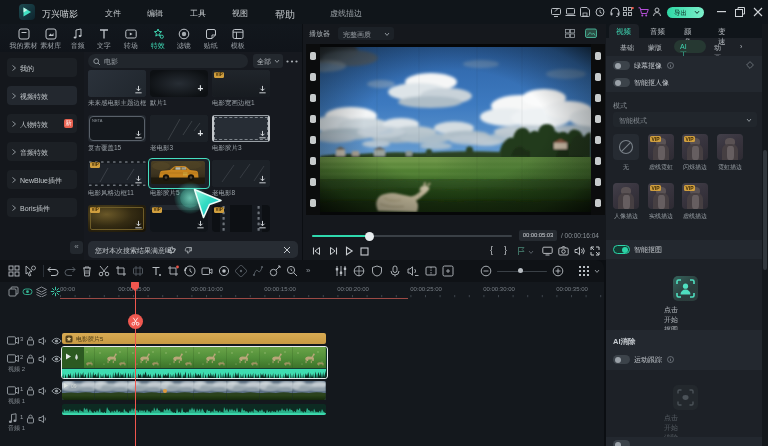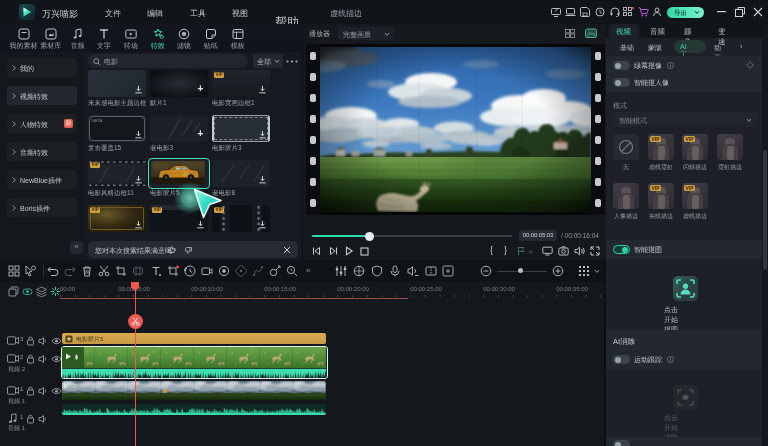--- a/index.html
+++ b/index.html
@@ -23,21 +23,21 @@
       <svg width="16" height="16" viewBox="0 0 16 16">
         <path d="M4.5 3.5 L12 8 L4.5 12.5 Z" fill="#42e2c4"></path>
         <path d="M4.5 3.5 L8.5 6 L4.5 8.5 Z" fill="#c8f6ea"></path>
       </svg>
     </div>
 <div class="abs" style="left:42px;top:8px;font-size:9px;color:#d6dadd">万兴喵影</div>
 <div class="abs" style="left:105px;top:8px;font-size:8px;color:#c3c8cc;letter-spacing:0">文件</div>
 <div class="abs" style="left:147px;top:8px;font-size:8px;color:#c3c8cc">编辑</div>
 <div class="abs" style="left:190px;top:8px;font-size:8px;color:#c3c8cc">工具</div>
 <div class="abs" style="left:232px;top:8px;font-size:8px;color:#c3c8cc">视图</div>
-<div class="abs" style="left:275px;top:14px;font-size:12px;color:#c3c8cc">帮助</div>
+<div class="abs" style="left:275px;top:8px;font-size:10px;color:#c3c8cc">帮助</div>
 <div class="abs" style="left:330px;top:8px;font-size:8px;color:#9aa0a6">虚线描边</div>
 
 <svg class="ic" style="left:551px;top:7px;" width="10" height="10" viewBox="0 0 10 10">
       <rect x="0.5" y="1.5" width="9" height="6" rx="1" fill="none" stroke="#b9bec3"></rect>
       <path d="M3 9.5 H7" stroke="#b9bec3"></path>
       <path d="M4 4.5 L6.5 2" stroke="#b9bec3"></path>
     </svg>
     <svg class="ic" style="left:565px;top:7px;" width="11" height="10" viewBox="0 0 11 10">
       <rect x="1.5" y="1.5" width="8" height="5.5" rx="0.8" fill="none" stroke="#b9bec3"></rect>
       <path d="M0.5 8.5 H10.5" stroke="#b9bec3"></path>
@@ -680,21 +680,21 @@
     <div class="abs" style="left:673px;top:276px;width:25px;height:25px;border-radius:5px;background:#2c3a3a;overflow:hidden">
 <div style="position:absolute;inset:0;background:linear-gradient(135deg,rgba(80,220,190,0.25),rgba(40,90,85,0.1) 60%)"></div>
 <svg style="position:absolute;left:3px;top:3px" width="19" height="19" viewBox="0 0 19 19">
 <path d="M1 5 V2.5 A1.5 1.5 0 0 1 2.5 1 H5 M14 1 H16.5 A1.5 1.5 0 0 1 18 2.5 V5 M18 14 V16.5 A1.5 1.5 0 0 1 16.5 18 H14 M5 18 H2.5 A1.5 1.5 0 0 1 1 16.5 V14" fill="none" stroke="#4fe0c0" stroke-width="1.6"></path>
 <circle cx="9.5" cy="7.2" r="2.6" fill="#4fe0c0"></circle>
         <path d="M4.5 15.5 a5 5 0 0 1 10 0 Z" fill="#4fe0c0"></path>
 </svg>
     </div>
     <div class="abs" style="left:664px;top:305px;font-size:7px;color:#b6bbc0">点击开始抠图</div>
     <div class="abs" style="left:606px;top:330px;width:158px;height:40px;background:#23282f"></div>
-    <div class="abs" style="left:613px;top:337px;font-size:7.5px;color:#c7ccd1;font-weight:normal">AI消除</div>
+    <div class="abs" style="left:613px;top:337px;font-size:7.5px;color:#c7ccd1;font-weight:bold">AI消除</div>
     <div class="tgl abs" style="left:613px;top:355px"></div>
     <div class="abs" style="left:634px;top:355px;font-size:7px;color:#c7ccd1">运动跟踪</div>
     <svg class="ic" style="left:667px;top:356px" width="7" height="7" viewBox="0 0 7 7">
       <circle cx="3.5" cy="3.5" r="3" fill="none" stroke="#777e85" stroke-width="0.8"></circle>
       <path d="M3.5 3 V5.2 M3.5 1.8 V2.4" stroke="#777e85" stroke-width="0.8"></path>
     </svg>
     <div class="abs" style="left:673px;top:385px;width:25px;height:25px;border-radius:5px;background:#23282d">
 <svg style="position:absolute;left:4px;top:4px" width="17" height="17" viewBox="0 0 17 17">
 <path d="M1 4.5 V2.2 A1.2 1.2 0 0 1 2.2 1 H4.5 M12.5 1 H14.8 A1.2 1.2 0 0 1 16 2.2 V4.5 M16 12.5 V14.8 A1.2 1.2 0 0 1 14.8 16 H12.5 M4.5 16 H2.2 A1.2 1.2 0 0 1 1 14.8 V12.5" fill="none" stroke="#4b5258" stroke-width="1.4"></path>
 <ellipse cx="8.5" cy="8.5" rx="3" ry="2.4" fill="#4b5258"></ellipse>

